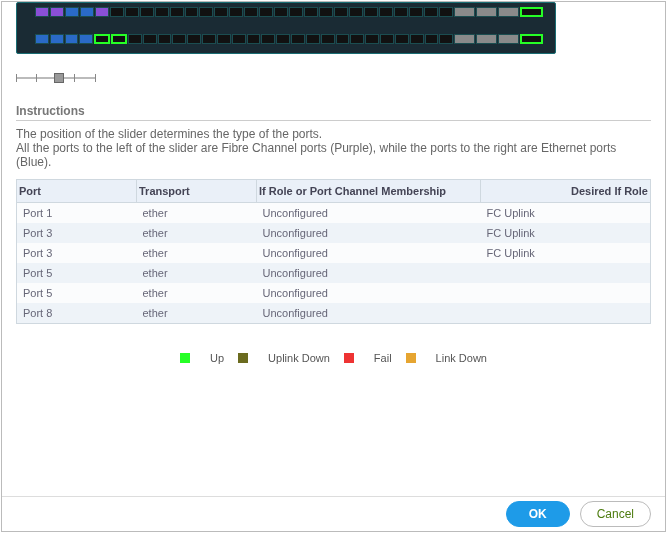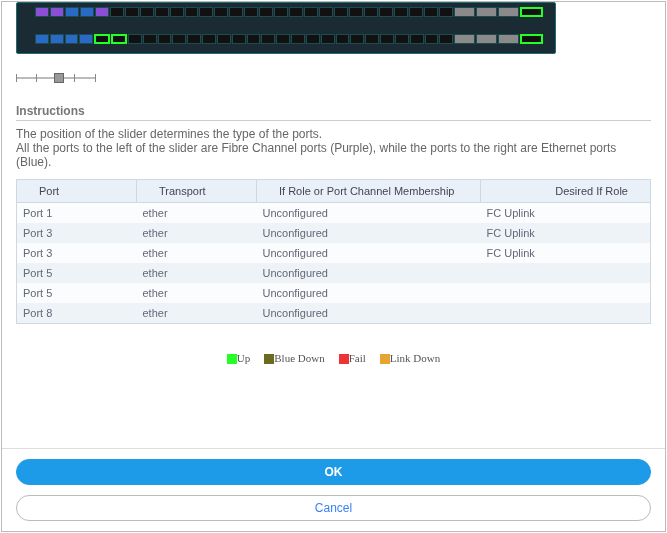--- a/index.html
+++ b/index.html
@@ -22,34 +22,34 @@
   .slider-wrap { margin: 18px 0 12px 0; width: 80px; height: 12px; position: relative; }
   .slider-track { position: absolute; top: 5px; left: 0; right: 0; height: 2px; background: #bbb; }
   .slider-track::before, .slider-track::after { content:""; position:absolute; top:-3px; width:1px; height:8px; background:#888; }
   .slider-track::before { left:0; }
   .slider-track::after { right:0; }
   .slider-stop { position:absolute; top:-3px; width:1px; height:8px; background:#888; }
   .slider-thumb { position: absolute; top: 1px; width: 10px; height: 10px; background: #999; border: 1px solid #666; left: 38px; cursor: pointer; }
   .section-h { font-size: 12px; color: #777; font-weight: bold; padding: 4px 0 2px 0; border-bottom: 1px solid #ccc; margin-top: 16px; }
   .instructions { font-size: 12px; color: #666; padding: 6px 0 10px 0; }
   table { width: 100%; border-collapse: collapse; font-size: 11px; border: 1px solid #cfd8df; }
-  th { text-align: left; font-weight: normal; color: #445; background: #eaf0f8; padding: 5px 22px; border-bottom: 1px solid #cfd8df; border-right: 1px solid #cfd8df; }
+  th { text-align: left; font-weight: bold; color: #445; background: #eaf0f8; padding: 5px 2px; border-bottom: 1px solid #cfd8df; border-right: 1px solid #cfd8df; }
   th:last-child { border-right: none; text-align: right; }
   td { padding: 4px 6px; color: #667; }
   tbody tr:nth-child(odd) { background: #fbfcfd; }
   tbody tr:nth-child(even) { background: #eef3f8; }
   .legend { display: flex; gap: 14px; justify-content: center; margin-top: 28px; font-size: 11px; color: #555; }
-  .legend-item { display: flex; align-items: flex-end; gap: 0; font-family: Liberation Serif, serif; }
+  .legend-item { display: flex; align-items: center; gap: 20px; }
   .swatch { width: 10px; height: 10px; }
   .up { background: #26ff26; }
   .adown { background: #6b6b1f; }
   .fail { background: #e33; }
   .ldown { background: #e6a531; }
-  .footer { border-top: 1px solid #ddd; padding: 10px 14px; display: flex; justify-content: flex-end; gap: 10px; flex-direction: column; }
-  .btn { min-width: 64px; padding: 5px 16px; border-radius: 14px; font-size: 12px; cursor: pointer; border: 1px solid #bbb; background: #fff; color: #3b82f6; }
+  .footer { border-top: 1px solid #ddd; padding: 4px 14px; display: flex; justify-content: flex-end; gap: 10px; }
+  .btn { min-width: 64px; padding: 5px 16px; border-radius: 14px; font-size: 12px; cursor: pointer; border: 1px solid #bbb; background: #fff; color: #4d7c0f; }
   .btn.primary { background: #1e9be8; border-color: #1e9be8; color: #fff; font-weight: bold; }
 </style>
 </head>
 <body>
 
 <div class="dialog">
 
   <div class="content">
 
     <div class="switch">
@@ -186,21 +186,21 @@
         </tbody>
     </table>
 
     <div class="legend">
       <div class="legend-item">
         <span class="swatch up"></span>
         <span>Up</span>
       </div>
       <div class="legend-item">
         <span class="swatch adown"></span>
-        <span>Blue Down</span>
+        <span>Uplink Down</span>
       </div>
       <div class="legend-item">
         <span class="swatch fail"></span>
         <span>Fail</span>
       </div>
       <div class="legend-item">
         <span class="swatch ldown"></span>
         <span>Link Down</span>
       </div>
     </div>

